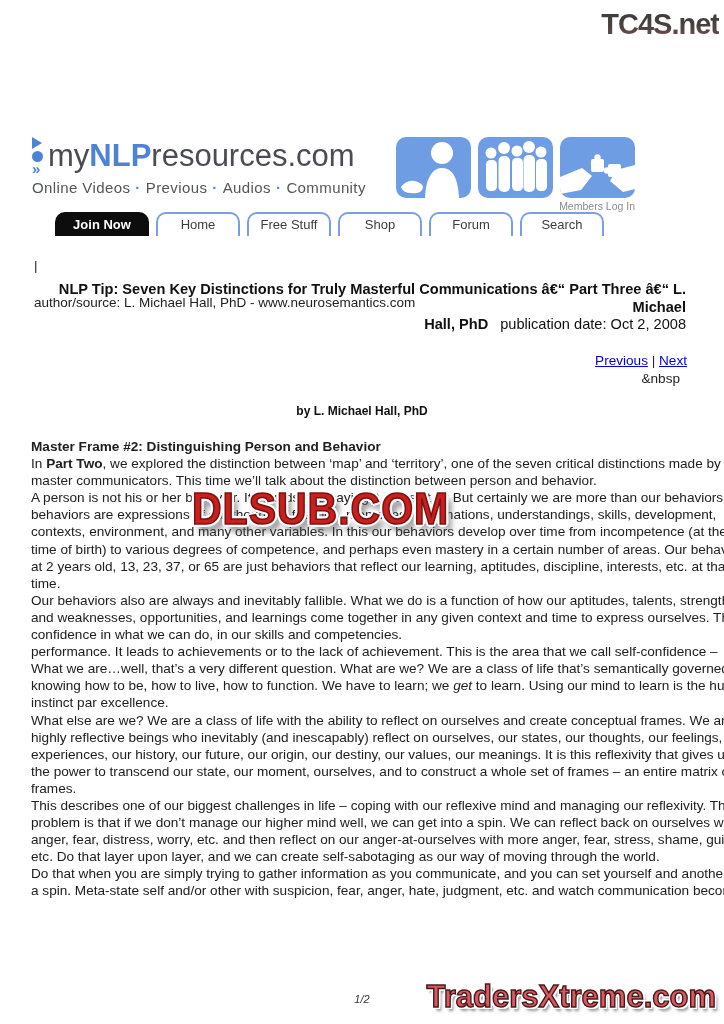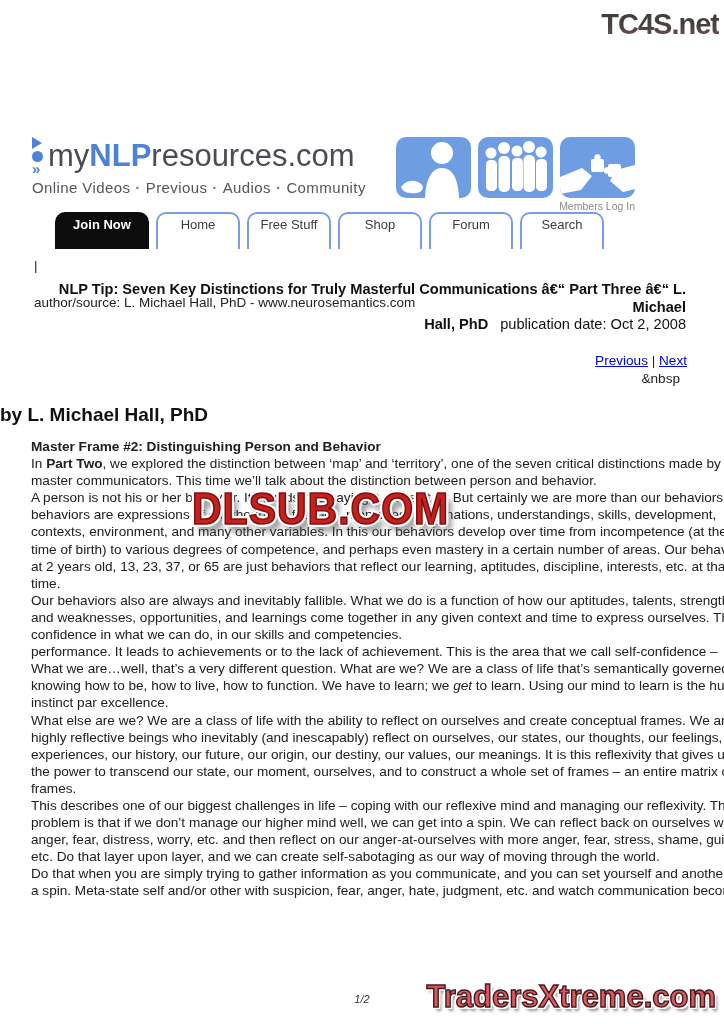--- a/index.html
+++ b/index.html
@@ -31,37 +31,37 @@
 
   
   .tiles { position:absolute; left:396px; top:137px; display:flex; gap:7px; }
   .tile { width:75px; height:61px; background:#6f9de4; border-radius:10px; overflow:hidden; }
   .tile svg { display:block; width:75px; height:61px; }
   .members { position:absolute; left:396px; top:200px; width:239px; text-align:right; font-size:10.5px; color:#8b8b8b; }
 
   
   .tabs { position:absolute; left:55px; top:212px; display:flex; gap:7px; }
   .tab {
-    width:84px; height:37px; border:2px solid #7b9ce8; border-bottom:none;
+    width:84px; height:24px; border:2px solid #7b9ce8; border-bottom:none;
     border-radius:10px 10px 0 0; background:#fff; text-align:center;
     font-size:13px; color:#3c3c3c; line-height:21px; cursor:pointer;
   }
   .tab-solid { background:#0d0d0d; border-color:#0d0d0d; color:#fff; font-weight:700; width:94px; }
 
   
   .title-block { position:absolute; left:30px; right:38px; top:233px; text-align:right; font-size:14.6px; color:#101010; line-height:17.5px;margin-top:48px; }
   .title-bold { font-weight:700; }
   .pubdate { font-weight:400; margin-left:12px; }
   .pipe { position:absolute; left:34px; top:258px; font-size:13.5px; color:#222; }
   .author { position:absolute; left:34px; top:295px; font-size:13.5px; color:#222;text-align:right; }
 
   .pagenav { position:absolute; right:37px; top:353px; font-size:13.6px; color:#222; text-align:right; }
   .pagenav a { color:#0000dd; text-decoration:underline; cursor:pointer; }
   .nbsp { position:absolute; right:44px; top:371px; font-size:13.6px; color:#222; text-align:right; }
-  .byline { position:absolute; left:0; right:0; top:404px; text-align:left; font-weight:700; font-size:19px; color:#101010; }
+  .byline { position:absolute; left:0; right:0; top:404px; text-align:center; font-weight:700; font-size:12px; color:#101010; }
 
   
   .article { position:absolute; left:31px; top:438px; width:668px; font-size:13.6px; line-height:17.1px; color:#202020; }
   .a-line { white-space:nowrap; }
 
   
   .watermark {
     position:absolute; left:192px; top:486px; font-size:41px; font-weight:700;
     letter-spacing:1px; color:#c7211f; -webkit-text-stroke:1.5px #7d0f0d;
     transform:scaleY(1.08);

